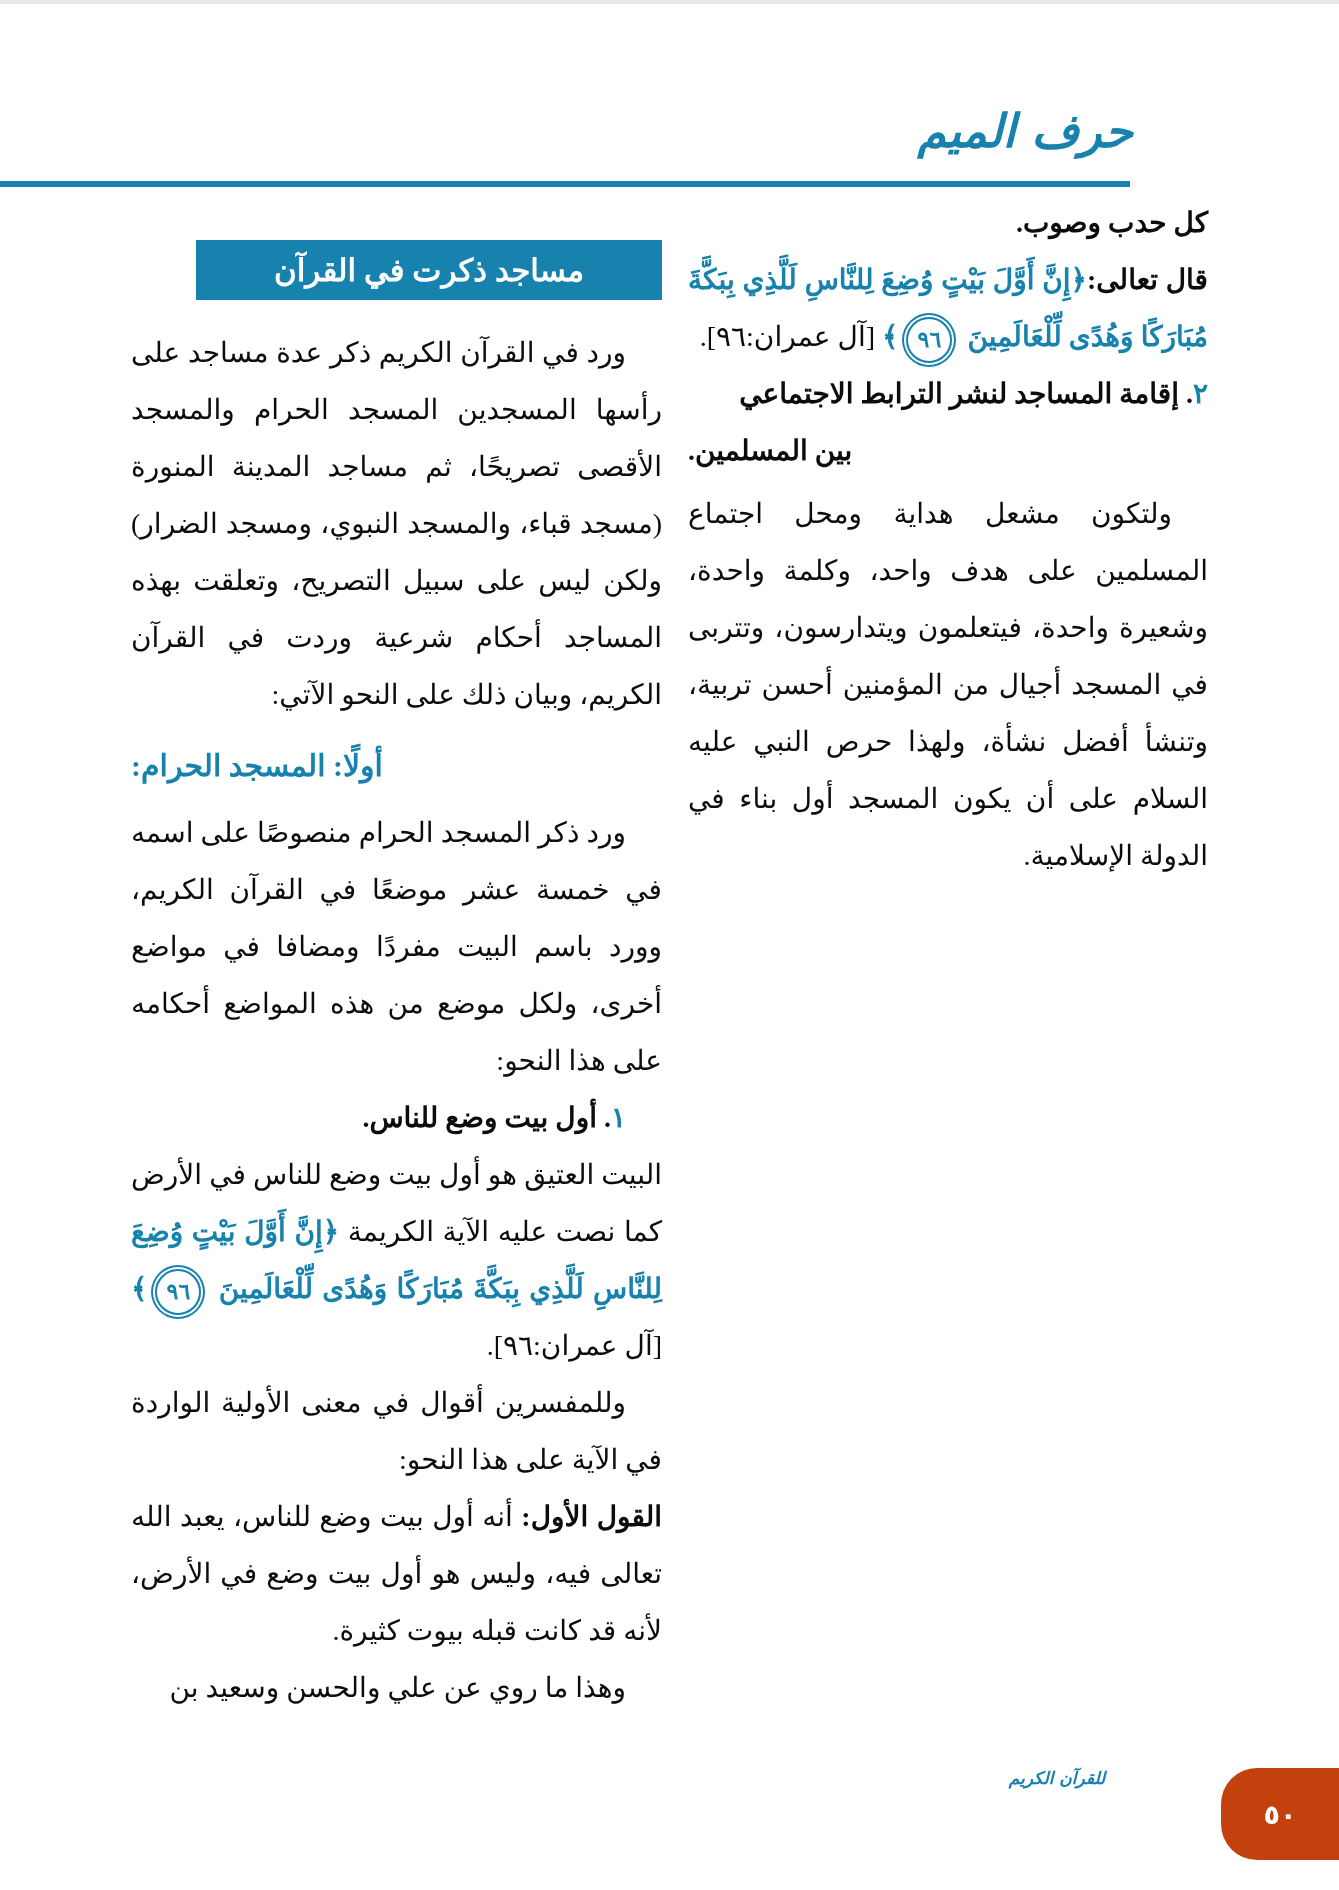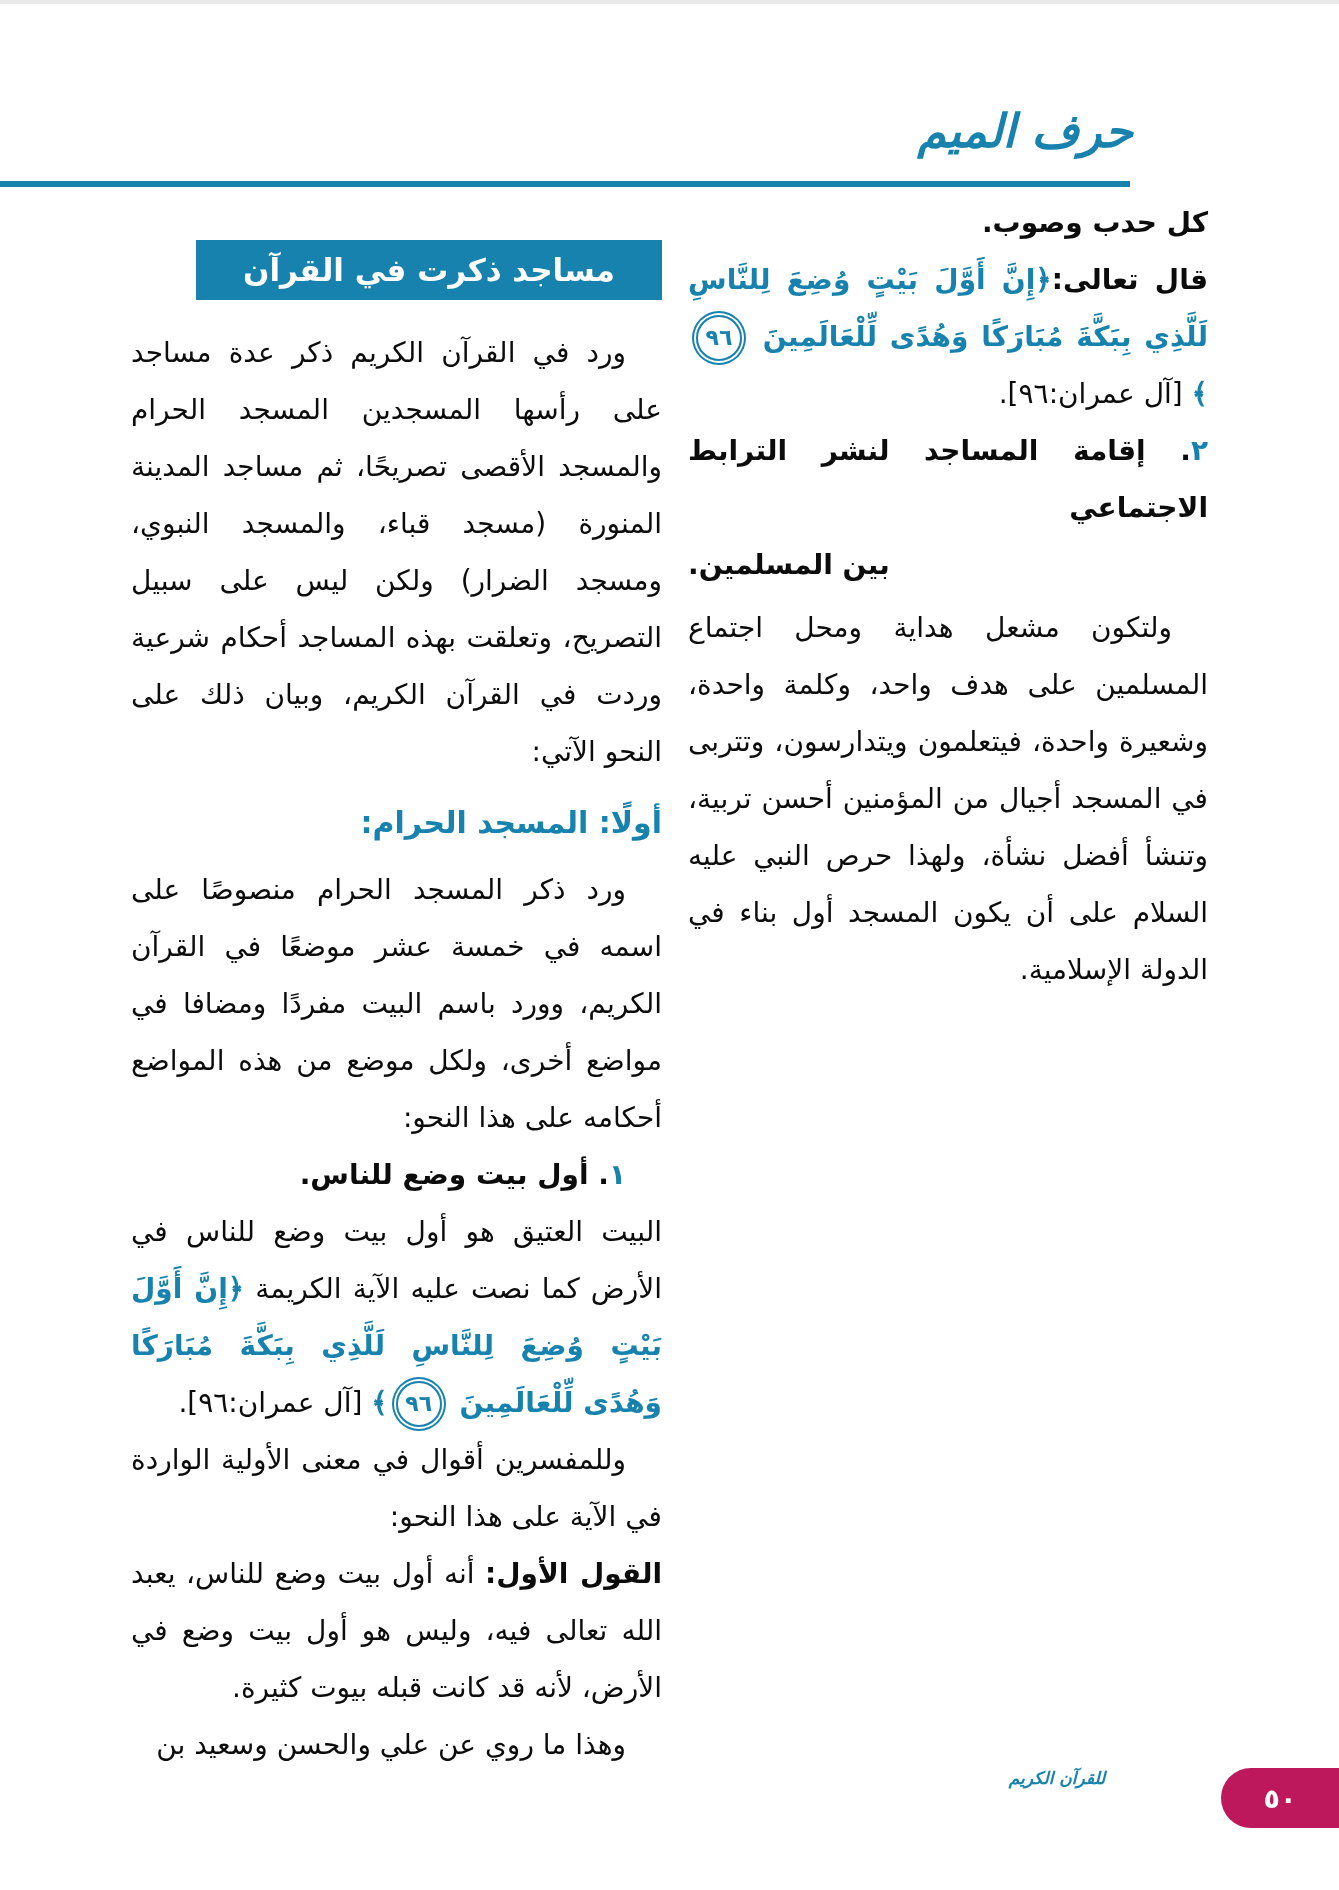--- a/index.html
+++ b/index.html
@@ -24,21 +24,21 @@
   }
   .header-rule{
     position:absolute;top:177px;left:0;
     width:1130px;height:6px;
     background:#1782ad;
   }
   
   .columns{
     position:absolute;top:190px;right:131px;
     width:1077px;
-    display:flex;gap:26px;align-items:flex-start;
+    display:flex;gap:26px;align-items:flex-start;font-family:Liberation Serif, serif;
   }
   .col{font-size:28px;line-height:57px;}
   .col-right{width:520px;}
   .col-left{width:531px;padding-top:46px;}
   p{margin:0;text-align:justify;text-justify:inter-word;}
   .indent{text-indent:36px;}
   .b{font-weight:bold;}
   .quran{color:#1782ad;font-weight:bold;}
   .ref{color:#0c0c0c;}
   .num-teal{color:#1782ad;font-weight:bold;}
@@ -47,21 +47,21 @@
   .section-box{
     width:466px;height:60px;
     background:#1782ad;
     color:#ffffff;
     font-size:31px;font-weight:bold;
     display:flex;align-items:center;justify-content:center;
     margin-bottom:24px;
   }
   .subheading{
     color:#1782ad;font-weight:bold;font-size:30px;
-    text-align:right;
+    text-align:left;
     margin:14px 0 10px 0;
   }
   
   .medallion{
     display:inline-flex;align-items:center;justify-content:center;
     width:42px;height:42px;
     border:2.5px solid #1782ad;border-radius:50%;
     box-shadow:0 0 0 2px #ffffff,0 0 0 4px #1782ad;
     color:#1782ad;font-size:22px;font-weight:bold;
     vertical-align:middle;
@@ -71,22 +71,22 @@
   
   .footer-logo{
     position:absolute;top:1760px;right:142px;
     width:280px;text-align:center;
     color:#1782ad;line-height:1.25;
   }
   .footer-logo .l1{font-size:30px;font-weight:bold;font-style:italic;letter-spacing:-1px;}
   .footer-logo .l2{font-size:17px;font-weight:bold;font-style:italic;margin-top:4px;}
   .page-badge{
     position:absolute;top:1764px;right:0;
-    width:118px;height:60px;
-    background:#be185d;
+    width:118px;height:92px;
+    background:#c2410c;
     border-radius:36px 0 0 36px;
     color:#ffffff;font-size:27px;font-weight:bold;
     display:flex;align-items:center;justify-content:center;
     letter-spacing:6px;
   }
   .mt{margin-top:6px;}
 </style>
 </head>
 <body>
 

